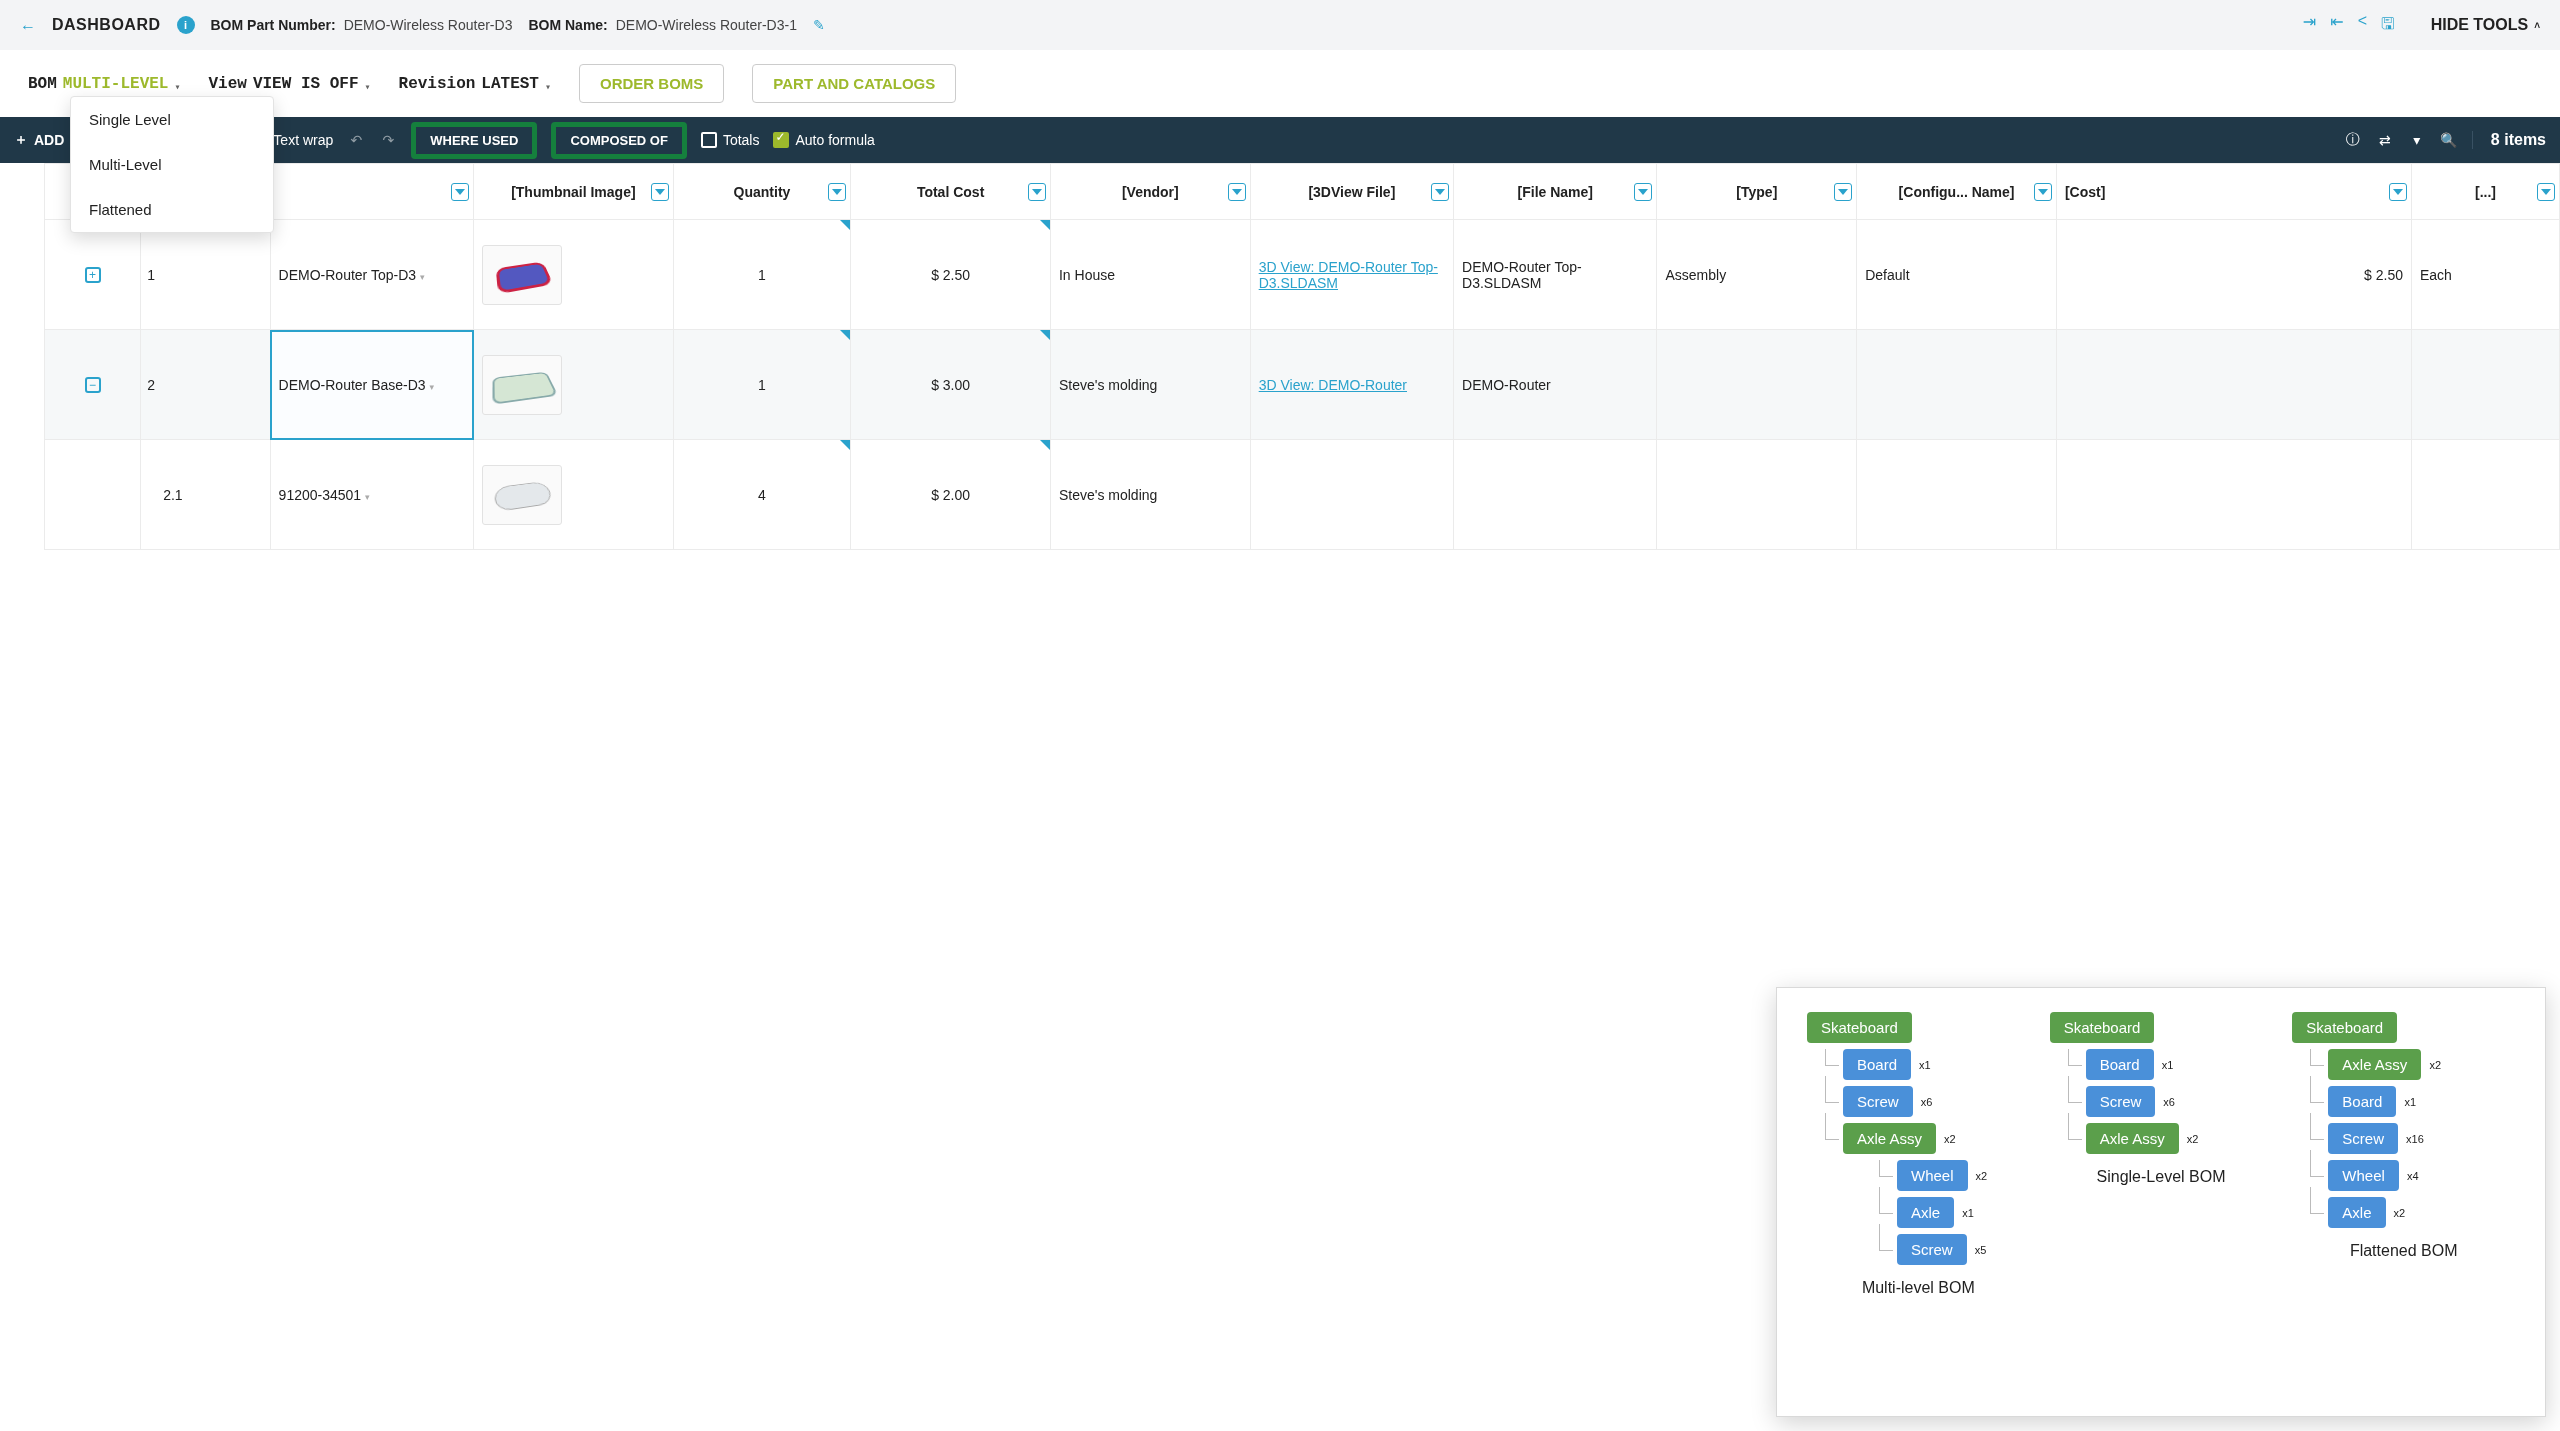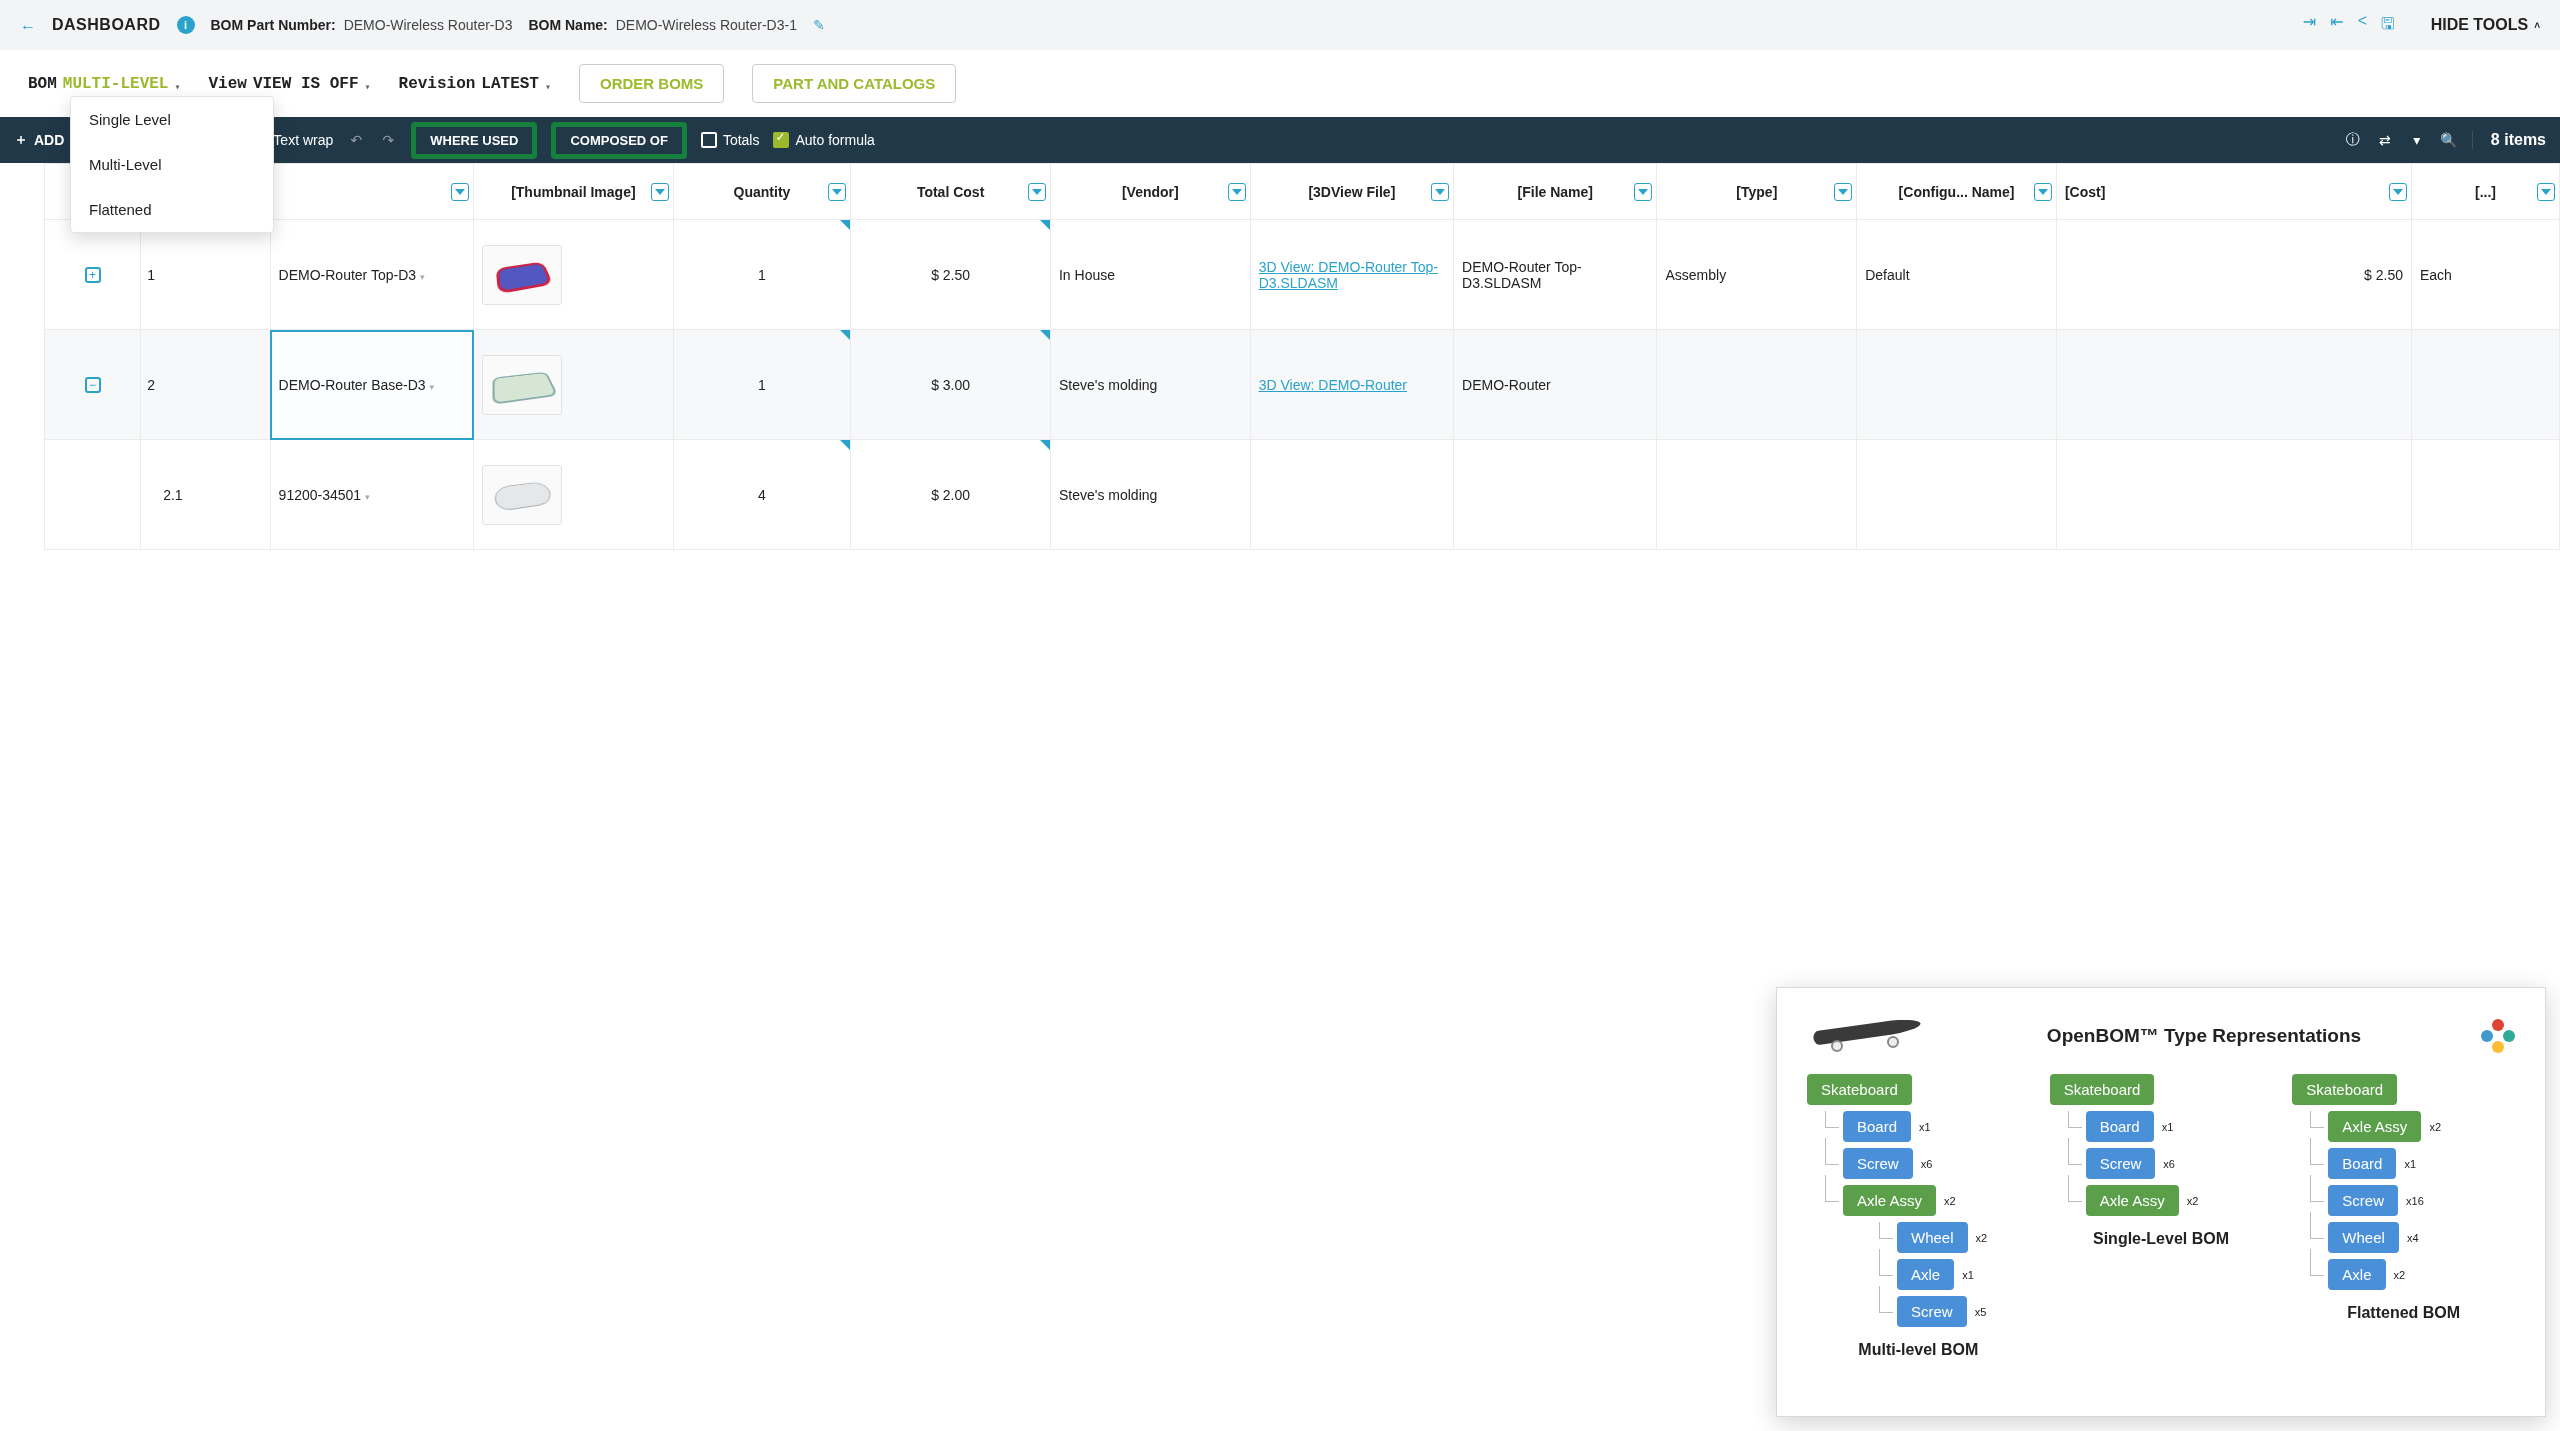--- a/index.html
+++ b/index.html
@@ -130,21 +130,21 @@
     .tree-item::before {
       content:""; position:absolute; left:18px; top:-10px; bottom:50%; border-left:1px solid #bbb;
     }
     .tree-item::after {
       content:""; position:absolute; left:18px; top:50%; width:14px; border-top:1px solid #bbb;
     }
     .tree-item.first::before { top: 0; }
     .subtree { padding-left: 54px; }
     .subtree .tree-item::before { left: 18px; }
     .qty { font-size: 11px; }
-    .ov-col-title { text-align: center; font-weight: 700; font-size: 16px; margin-top: 14px; }
+    .ov-col-title { text-align: center; font-weight: 400; font-size: 16px; margin-top: 14px; }
     
     
     .shape1 { position:absolute; left:14px; top:14px; width:52px; height:32px; background:#5358c0; border:3px solid #c24; border-radius:10px; transform: perspective(120px) rotateX(40deg) rotateZ(-12deg); }
     .shape2 { position:absolute; left:10px; top:12px; width:60px; height:36px; background:#d5e6d4; border:2px solid #8aa; border-radius:8px; transform: perspective(120px) rotateX(45deg) rotateZ(-10deg); }
     .shape3 { position:absolute; left:12px; top:14px; width:56px; height:30px; background:#e4e8eb; border:1px solid #aaa; border-radius:16px; transform: perspective(120px) rotateX(38deg) rotateZ(-10deg); }
     .shape4 { position:absolute; left:10px; top:12px; width:60px; height:36px; background:#e8eceb; border:2px solid #9aa; border-radius:6px; transform: perspective(120px) rotateX(45deg) rotateZ(-10deg); }
     
     
     .sk-wrap { position: relative; width:120px; height:48px; }
     .sk-deck { position:absolute; left:6px; top:12px; width:108px; height:14px; background:#3a3a3a; border-radius: 10px 60px 60px 10px / 12px; transform: rotate(-8deg);}
@@ -336,36 +336,20 @@
           <td></td>
           <td></td>
           <td style="text-align: right;"></td>
           <td></td>
         </tr>
       </tbody>
 </table>
 </div>
 
 <div class="overlay-card">
-  <div class="ov-header">
-    <div class="ov-img">
-      <div class="sk-wrap">
-          <div class="sk-deck"></div>
-          <div class="sk-wheel sk-w1"></div>
-          <div class="sk-wheel sk-w2"></div>
-        </div>
-    </div>
-    <div class="ov-title">OpenBOM™ Type Representations</div>
-    <div class="ov-logo">
-      <span class="d1"></span>
-        <span class="d2"></span>
-        <span class="d3"></span>
-        <span class="d4"></span>
-    </div>
-  </div>
   <div class="ov-cols" id="overlay-cols">
       <div class="ov-col">
         <div><span class="node assy">Skateboard</span></div>
         <div class="tree">
           <div class="tree-item first">
             <span class="node part">Board</span>
             <span class="qty">x1</span>
           </div>
           <div class="tree-item">
             <span class="node part">Screw</span>

